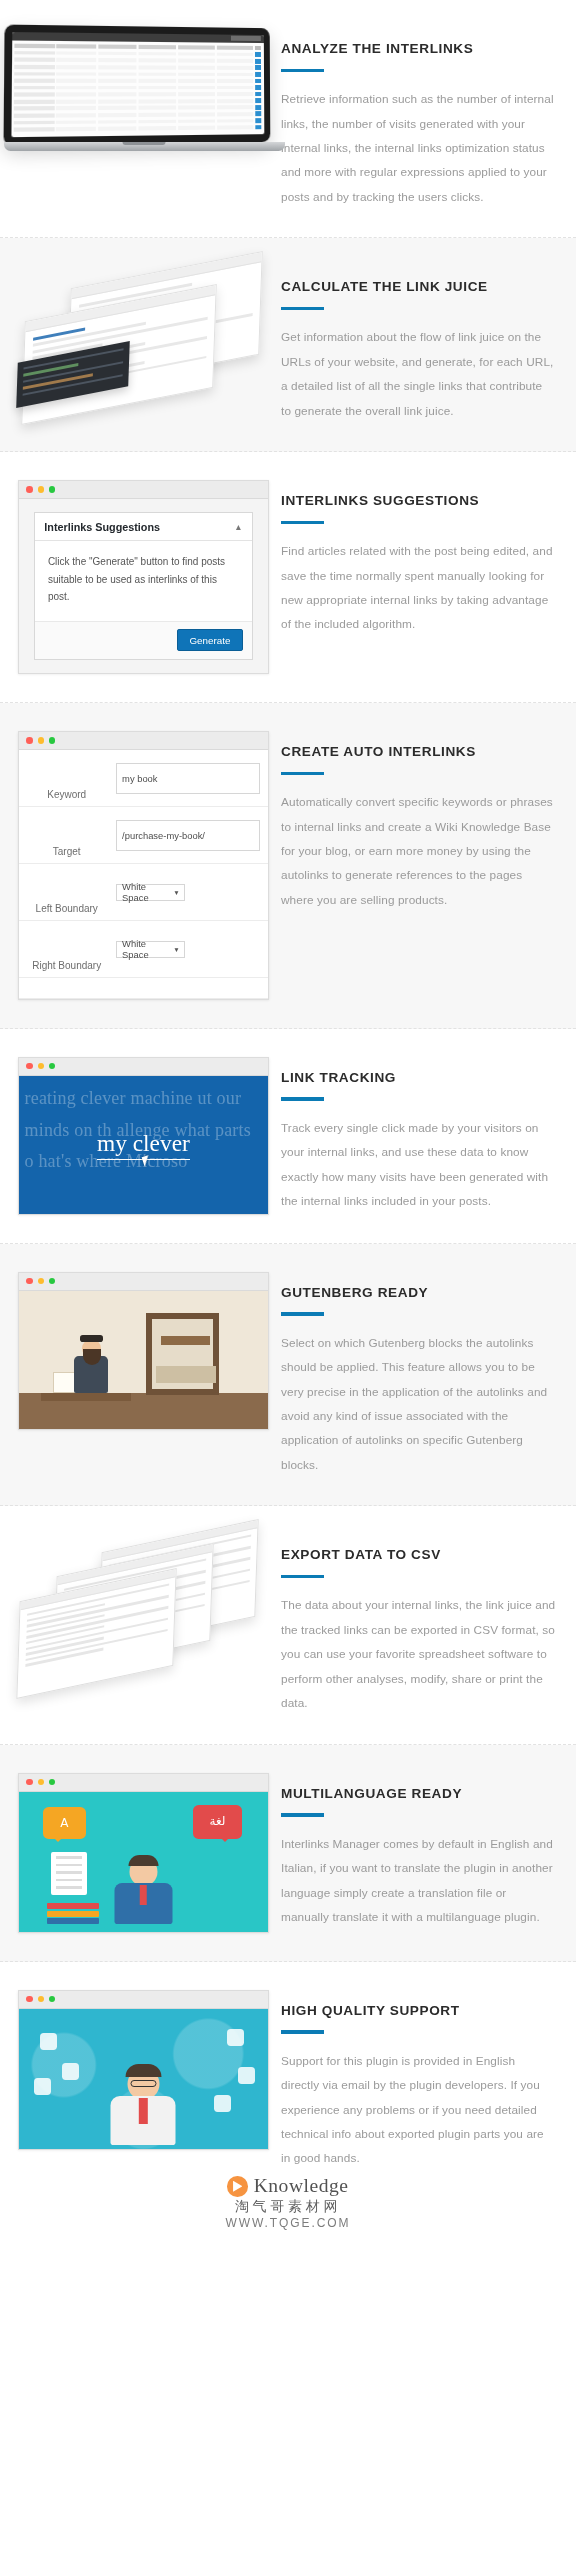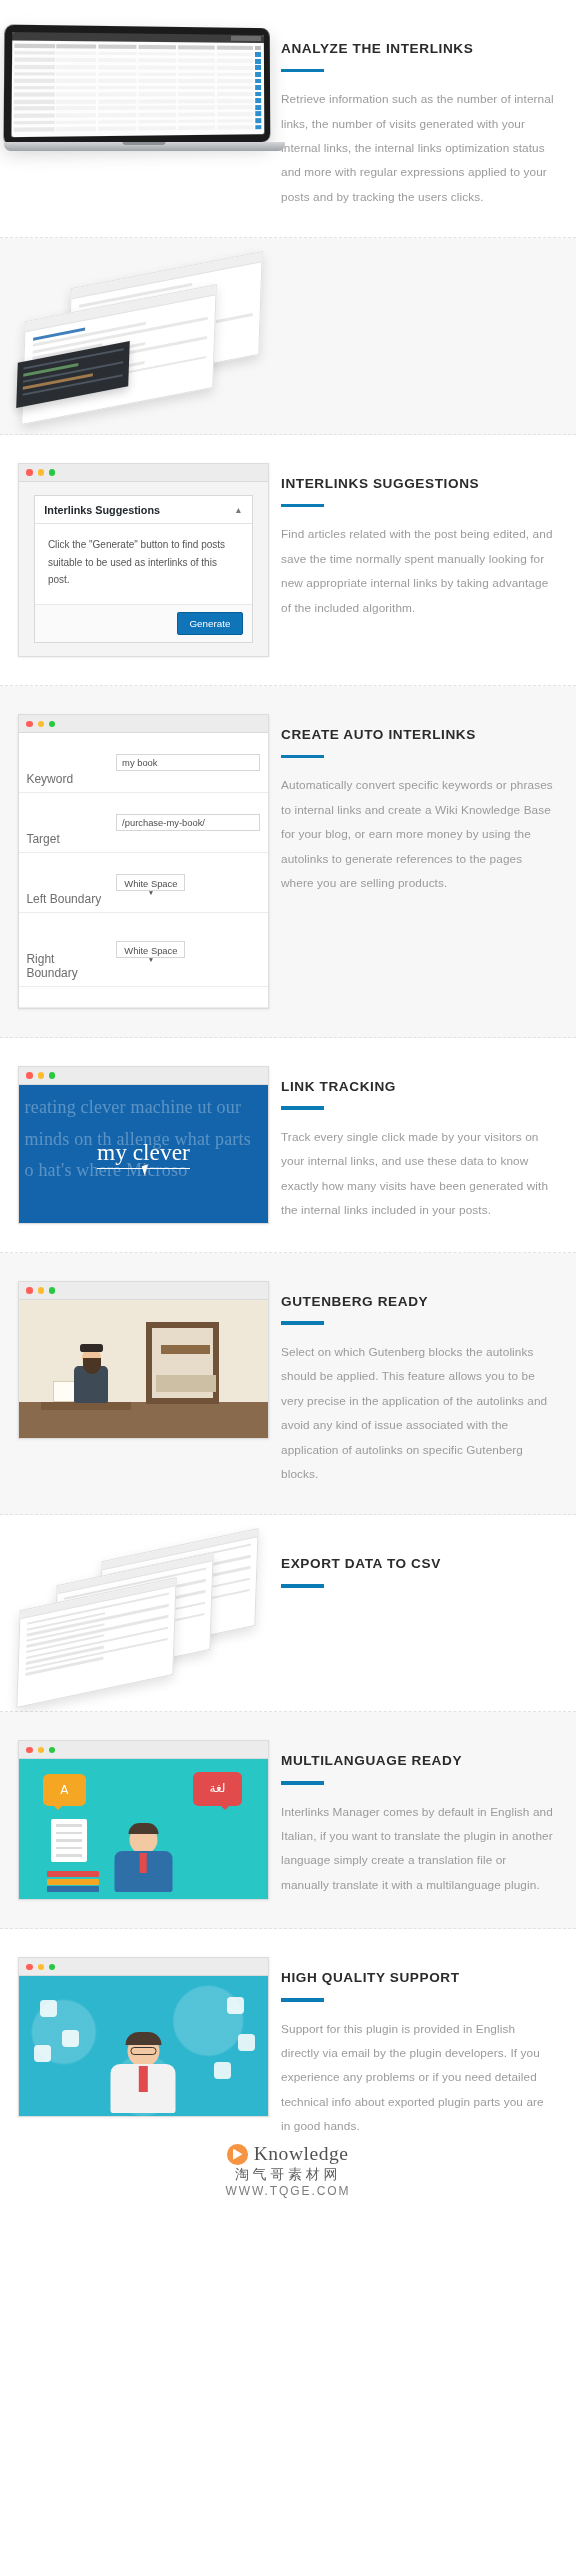--- a/index.html
+++ b/index.html
@@ -171,36 +171,36 @@
   }
 
   
   .tbl { background: #fff; }
   .tbl-row {
     display: flex; align-items: center;
     border-bottom: 0.9px solid #ececec;
     padding: 6.5px 7.5px;
   }
   .tbl-label {
-    width: 90px; text-align: left; padding-right: 9.4px;
-    font-size: 12px; color: #6d6d6d; margin-top: 32px;
+    width: 90px; text-align: center; padding-right: 9.4px;
+    font-size: 10px; color: #6d6d6d; margin-top: 32px;
   }
   .tbl-field {
     flex: 1;
     border: 0.9px solid #d6d6d6;
     background: #fff;
     font-size: 9.4px; color: #4e4e4e;
     padding: 2.8px 4.7px;
-    height: 17px;
+    height: 31px;
     display: flex; align-items: center;
   }
   .tbl-select {
     width: 69px; border: 0.9px solid #d6d6d6; background: #fff;
     font-size: 9.4px; color: #4e4e4e; padding: 2.8px 4.7px; height: 17px;
-    display: flex; align-items: center; justify-content: space-between; flex-direction: column;
+    display: flex; align-items: center; justify-content: space-between;
   }
   .tbl-select span.car { font-size: 6.5px; color: #555; }
   .tbl-row.blank { height: 20.6px; }
 
   
   .track {
     height: 138px; background: #1464ab; position: relative; overflow: hidden;
     display: flex; align-items: center; justify-content: center;
   }
   .track-text {
@@ -488,20 +488,25 @@
         </div>
         <div class="sh-dark">
           <div class="c"></div>
             <div class="c g"></div>
             <div class="c"></div>
             <div class="c o"></div>
             <div class="c"></div>
         </div>
       </div>
     </div>
+    <div class="copy">
+      <h3>CALCULATE THE LINK JUICE</h3>
+      <div class="rule"></div>
+      <p>Get information about the flow of link juice on the URLs of your website, and generate, for each URL, a detailed list of all the single links that contribute to generate the overall link juice.</p>
+    </div>
   </section>
 
   <section class="feature plain">
     <div class="media">
       <div class="win">
         <div class="win-bar">
           <span class="dot r"></span>
           <span class="dot y"></span>
           <span class="dot g"></span>
         </div>
@@ -668,20 +673,21 @@
             <div class="l"></div>
             <div class="l sm"></div>
             <div class="l"></div>
             <div class="l sm"></div>
         </div>
       </div>
     </div>
     <div class="copy">
       <h3>EXPORT DATA TO CSV</h3>
       <div class="rule"></div>
+      <p>The data about your internal links, the link juice and the tracked links can be exported in CSV format, so you can use your favorite spreadsheet software to perform other analyses, modify, share or print the data.</p>
     </div>
   </section>
 
   <section class="feature shaded">
     <div class="media">
       <div class="win">
         <div class="win-bar">
           <span class="dot r"></span>
           <span class="dot y"></span>
           <span class="dot g"></span>

